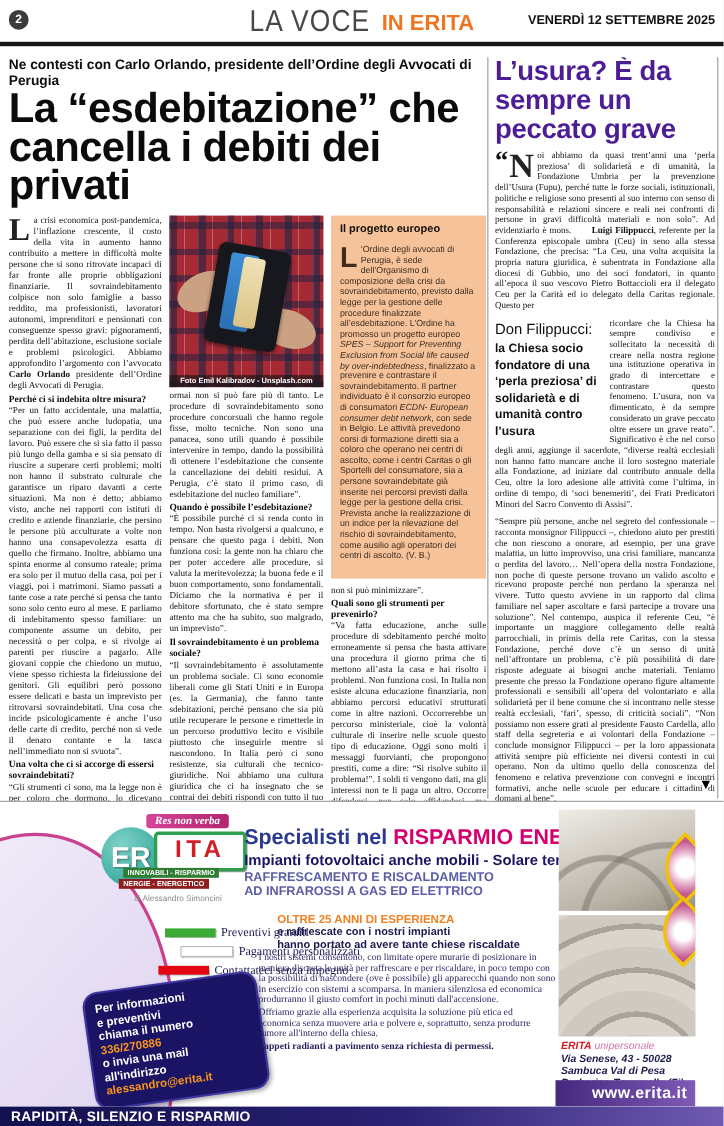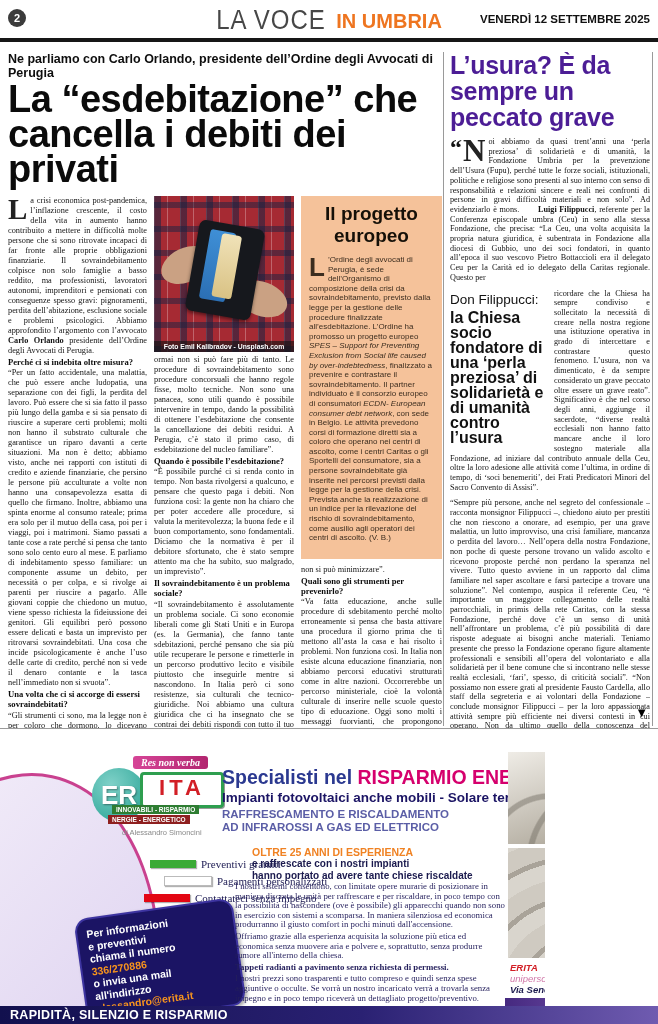--- a/index.html
+++ b/index.html
@@ -37,38 +37,38 @@
     margin-bottom:3px;}
   .hand{position:absolute;width:52px;height:34px;background:#caa183;border-radius:50%;}
   .wallet{position:absolute;left:38px;top:28px;width:66px;height:92px;background:#16181d;border-radius:7px;
           transform:rotate(10deg);box-shadow:0 2px 4px rgba(0,0,0,.5);}
   .card1{position:absolute;left:12px;top:8px;width:26px;height:70px;background:linear-gradient(#3f8fd6,#2b6fb4);border-radius:3px;}
   .card2{position:absolute;left:24px;top:10px;width:20px;height:64px;background:linear-gradient(#f0e2b8,#d9c284);border-radius:3px;}
   .caption{position:absolute;left:0;bottom:0;width:100%;background:rgba(20,20,20,.62);color:#fff;
            font-size:6.8px;font-weight:bold;text-align:center;padding:2px 0;}
   
   .obox{background:#f5c29a;padding:7px 8px 8px 8px;margin-bottom:6px;}
-  .obox-title{font-size:19px;font-weight:bold;color:#151008;margin:0 0 4px 0;text-align:center;}
+  .obox-title{font-size:10px;font-weight:bold;color:#151008;margin:0 0 4px 0;}
   .obox-text{font-size:8px;line-height:9.6px;color:#3c2d1f;text-align:left;}
   .obox-text i{font-style:italic;}
   .obox .dropcap{font-family:"Liberation Sans",sans-serif;font-size:26px;line-height:22px;color:#3c2d1f;}
   
   .usura{position:absolute;left:450px;top:52px;width:200px;height:676px;overflow:hidden;}
   .usura-title{font-size:25px;line-height:26px;font-weight:bold;color:#4c1d95;letter-spacing:-0.3px;margin:0 0 7px 0;}
   .userif{font-family:"Liberation Serif",serif;font-size:8.2px;line-height:9.7px;text-align:justify;color:#131313;margin:0 0 6px 0;}
   .userif b{font-weight:bold;padding-left:16px;}
   .bigquote{float:left;font-family:"Liberation Serif",serif;font-size:24px;line-height:20px;font-weight:bold;color:#111;padding-right:1px;}
   .dropN{float:left;font-family:"Liberation Serif",serif;font-size:31px;line-height:25px;font-weight:bold;color:#222;padding:1px 3px 0 0;}
   .pq-flow{overflow:visible;}
   .pullquote{float:left;width:97px;margin:1px 7px 1px 0;padding-top:2px;}
   .pq-label{font-size:13.5px;color:#111;margin-bottom:3px;}
-  .pq-text{font-size:16px;line-height:15px;font-weight:bold;color:#111;}
+  .pq-text{font-size:11px;line-height:15px;font-weight:bold;color:#111;}
   .down-arrow{position:absolute;right:2px;bottom:8px;font-size:13px;color:#000;}
   
-  .ad{position:absolute;left:0;top:750px;width:545px;height:272px;overflow:hidden;background:#fff;}
+  .ad{position:absolute;left:0;top:734px;width:632px;height:272px;overflow:hidden;background:#fff;}
   .curve-a{position:absolute;left:-150px;top:20px;width:300px;height:470px;border:3px solid #c9418f;
            border-radius:50%;background:linear-gradient(120deg,#f5f0fa,#d8cbee);transform:rotate(12deg);}
   .ad * {position:relative;}
   
   .slogan{position:absolute;left:133px;top:6px;background:linear-gradient(90deg,#d64597,#b2256f);
           color:#fff;font-style:italic;font-weight:bold;font-size:10px;padding:1px 8px;border-radius:3px;
           font-family:"Liberation Serif",serif;}
   .er-circle{position:absolute;left:92px;top:18px;width:54px;height:54px;border-radius:50%;
              background:radial-gradient(circle at 35% 30%,#7fd1c8,#1f9e8f);color:#fff;font-size:26px;font-weight:bold;
              line-height:54px;text-align:center;text-shadow:1px 1px 2px rgba(0,0,0,.4);}
@@ -130,28 +130,28 @@
 </style>
 </head>
 <body>
 
 <div class="page">
 
   <div class="hdr">
     <div class="pagenum">2</div>
     <div class="masthead">
       <span class="mast-main">LA VOCE</span>
-      <span class="mast-sub">IN UMBRIA</span>
+      <span class="mast-sub">IN ERITA</span>
     </div>
     <div class="hdr-date">VENERDÌ 12 SETTEMBRE 2025</div>
   </div>
   <div class="black-rule"></div>
 
   <section class="lead">
-    <p class="kicker">Ne parliamo con Carlo Orlando, presidente dell’Ordine degli Avvocati di Perugia</p>
+    <p class="kicker">Ne contesti con Carlo Orlando, presidente dell’Ordine degli Avvocati di Perugia</p>
     <h1 class="headline">La “esdebitazione” che cancella i debiti dei privati</h1>
     <div class="cols">
 
       <div class="col">
         <p class="serif"><span class="dropcap">L</span><span>a crisi economica post-pandemica, l’inflazione crescente, il costo della vita in aumento hanno contribuito a mettere in difficoltà molte persone che si sono ritrovate incapaci di far fronte alle proprie obbligazioni finanziarie. Il sovraindebitamento colpisce non solo famiglie a basso reddito, ma professionisti, lavoratori autonomi, imprenditori e pensionati con conseguenze spesso gravi: pignoramenti, perdita dell’abitazione, esclusione sociale e problemi psicologici. Abbiamo approfondito l’argomento con l’avvocato </span><b>Carlo Orlando</b><span> presidente dell’Ordine degli Avvocati di Perugia.</span></p>
         <p class="qhead">Perché ci si indebita oltre misura?</p>
         <p class="serif">“Per un fatto accidentale, una malattia, che può essere anche ludopatia, una separazione con dei figli, la perdita del lavoro. Può essere che si sia fatto il passo più lungo della gamba e si sia pensato di riuscire a superare certi problemi; molti non hanno il substrato culturale che garantisce un riparo davanti a certe situazioni. Ma non è detto; abbiamo visto, anche nei rapporti con istituti di credito e aziende finanziarie, che persino le persone più acculturate a volte non hanno una consapevolezza esatta di quello che firmano. Inoltre, abbiamo una spinta enorme al consumo rateale; prima era solo per il mutuo della casa, poi per i viaggi, poi i matrimoni. Siamo passati a tante cose a rate perché si pensa che tanto sono solo cento euro al mese. E parliamo di indebitamento spesso familiare: un componente assume un debito, per necessità o per colpa, e si rivolge ai parenti per riuscire a pagarlo. Alle giovani coppie che chiedono un mutuo, viene spesso richiesta la fideiussione dei genitori. Gli equilibri però possono essere delicati e basta un imprevisto per ritrovarsi sovraindebitati. Una cosa che incide psicologicamente è anche l’uso delle carte di credito, perché non si vede il denaro contante e la tasca nell’immediato non si svuota”.</p>
         <p class="qhead">Una volta che ci si accorge di essersi sovraindebitati?</p>
         <p class="serif">“Gli strumenti ci sono, ma la legge non è per coloro che dormono, lo dicevano anche i latini. A volte ci arrivano delle situazioni sulle quali</p>
       </div>
@@ -251,21 +251,20 @@
     </div>
     <div class="exp">
       <div class="exp-orange">OLTRE 25 ANNI DI ESPERIENZA</div>
       <div class="exp-bold">e raffrescate con i nostri impianti</div>
       <div class="exp-bold">hanno portato ad avere tante chiese riscaldate</div>
     </div>
     <div class="ad-body">
       <p>I nostri sistemi consentono, con limitate opere murarie di posizionare in maniera discreta le unità per raffrescare e per riscaldare, in poco tempo con la possibilità di nascondere (ove è possibile) gli apparecchi quando non sono in esercizio con sistemi a scomparsa. In maniera silenziosa ed economica produrranno il giusto comfort in pochi minuti dall'accensione.</p>
       <p>Offriamo grazie alla esperienza acquisita la soluzione più etica ed economica senza muovere aria e polvere e, soprattutto, senza produrre rumore all'interno della chiesa.</p>
       <p class="b">Tappeti radianti a pavimento senza richiesta di permessi.</p>
-      <p>I nostri prezzi sono trasparenti e tutto compreso e quindi senza spese aggiuntive o occulte. Se vorrà un nostro incaricato verrà a trovarla senza impegno e in poco tempo riceverà un dettagliato progetto/preventivo.</p>
     </div>
 
     <div class="church c1"></div>
     <div class="church c2"></div>
     <div class="petal" style="left:600px;top:32px;"></div>
     <div class="petal" style="left:630px;top:58px;"></div>
     <div class="petal" style="left:598px;top:90px;"></div>
     <div class="petal" style="left:630px;top:120px;"></div>
 
     <div class="addr">

